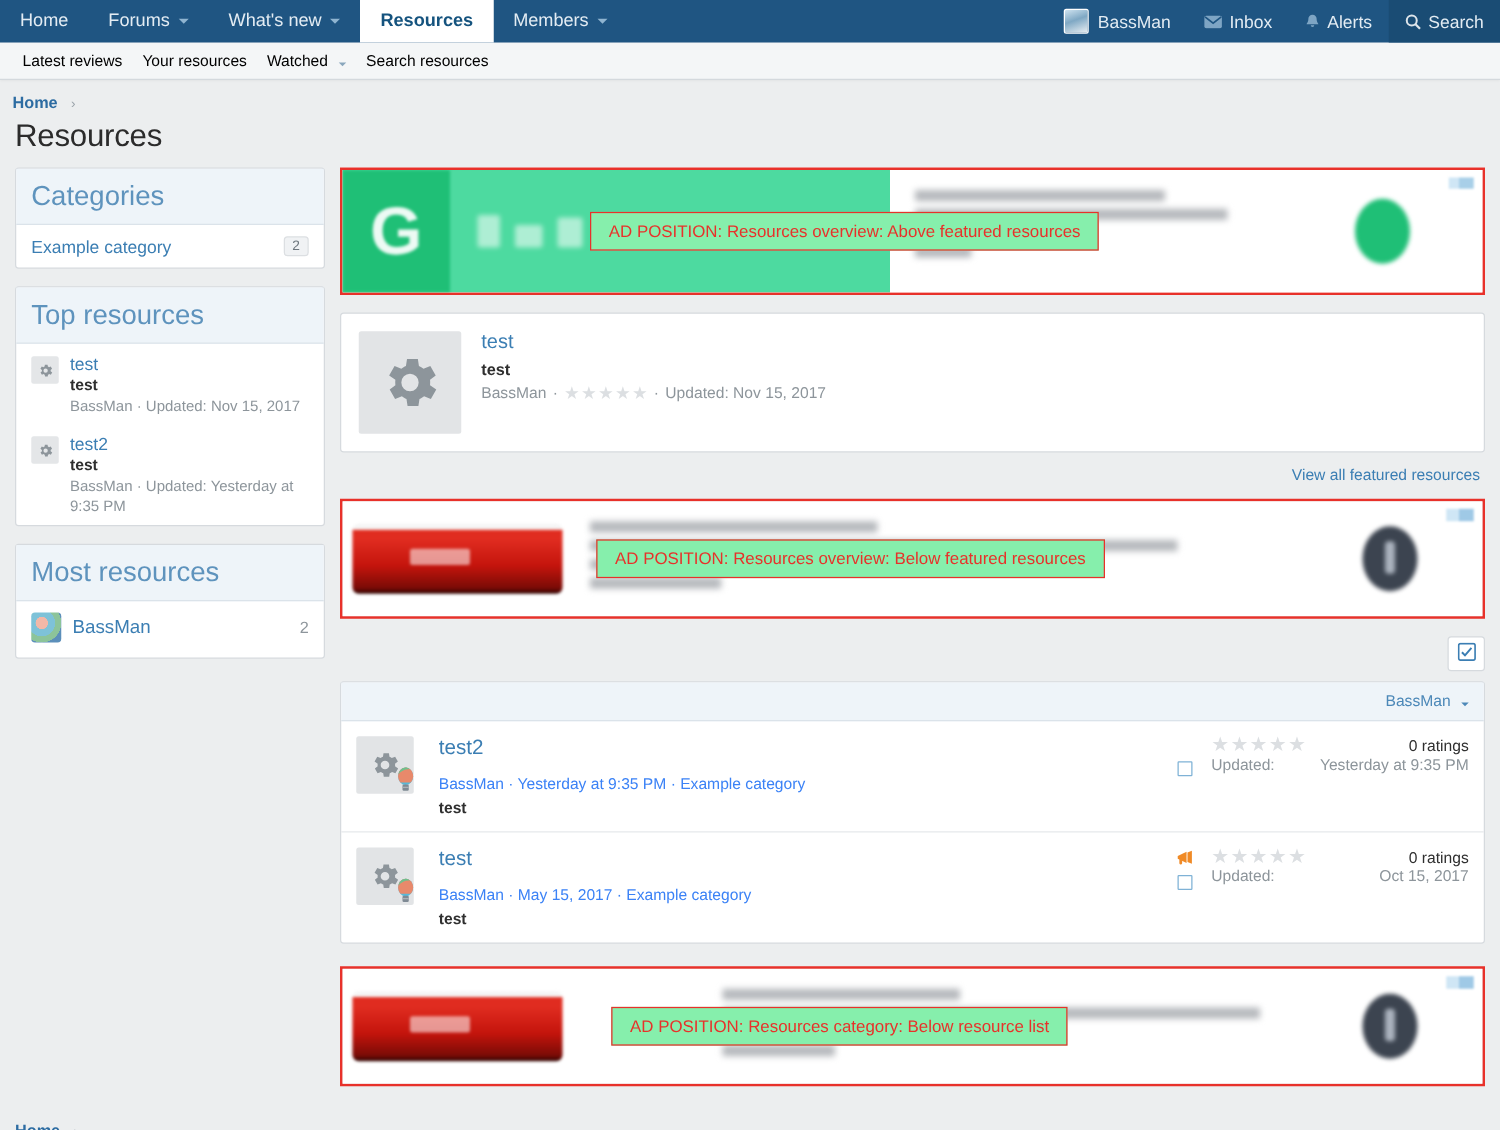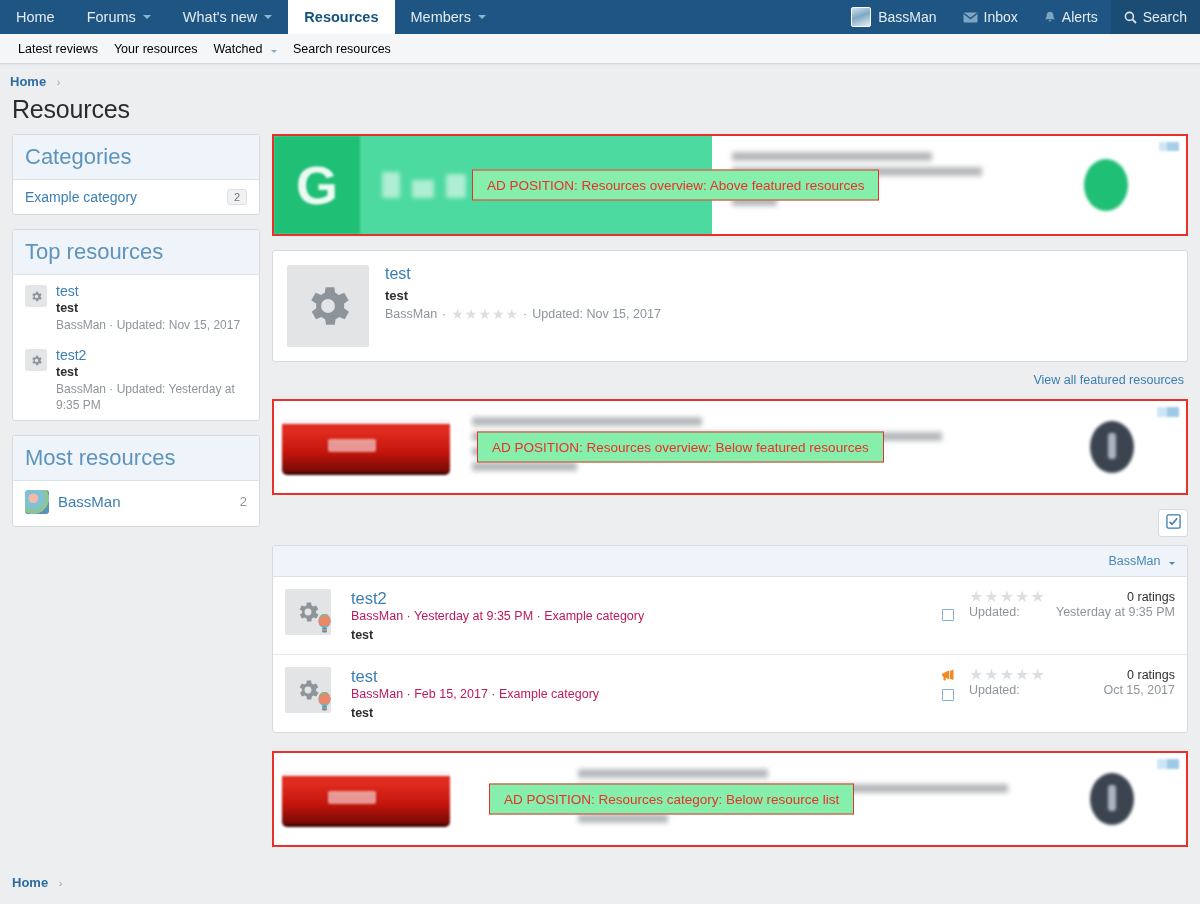--- a/index.html
+++ b/index.html
@@ -346,21 +346,21 @@
     width: 46px; height: 46px;
     background: #e2e4e6; border-radius: 2px;
     display: flex; align-items: center; justify-content: center;
   }
   .bulb {
     position: absolute; left: 32px; top: 24px;
     width: 15px; height: 22px;
   }
   .row-main { flex: 1; min-width: 0; }
   .row-title { color: #3b7eb3; font-size: 16.5px; text-decoration: none; display:block; }
-  .row-meta { color: #be185d; font-size: 12.5px; margin-top: 1px; }
+  .row-meta { color: #3b82f6; font-size: 12.5px; margin-top: 12px; }
   .row-desc { color: #2f2f2f; font-size: 12.5px; font-weight: bold; margin-top: 5px; }
   .row-right {
     width: 240px; flex: none;
     display: flex; gap: 8px;
   }
   .row-flags {
     width: 26px; flex: none;
     display: flex; flex-direction: column; align-items: center; gap: 4px; padding-top: 2px;
   }
   .chk {
@@ -682,21 +682,21 @@
                 <ellipse cx="7.5" cy="8" rx="6" ry="7" fill="#57b9d9"></ellipse>
                 <path d="M7.5 1c3.3 0 6 3.1 6 7 0 2-.8 3.8-2 5H3.5c-1.2-1.2-2-3-2-5 0-3.9 2.7-7 6-7z" fill="#e8896b"></path>
                 <path d="M1.8 6.5c.6-3.2 3-5.5 5.7-5.5 1.3 0 2.5.5 3.4 1.4-3.6-.4-7.3 1.2-9.1 4.1z" fill="#6fc08d"></path>
                 <rect x="5" y="14.5" width="5" height="5" rx="1" fill="#7f8a94"></rect>
                 <rect x="5" y="16.4" width="5" height="1" fill="#aab2b8"></rect>
               </svg>
           </span>
         </div>
         <div class="row-main">
           <a href="#" class="row-title">test</a>
-          <div class="row-meta">BassMan · Feb 15, 2017 · Example category</div>
+          <div class="row-meta">BassMan · May 15, 2017 · Example category</div>
           <div class="row-desc">test</div>
         </div>
         <div class="row-right">
           <div class="row-flags">
             <span>
               <svg width="15" height="13" viewBox="0 0 16 14">
                   <path d="M1.2 5.2 L8.8 1.4 L8.8 11.2 L1.2 7.6 Z" fill="#f08a26"></path>
                   <path d="M9.6 2.2 L13.4 0.6 L13.4 11.8 L9.6 10.4 Z" fill="#f08a26"></path>
                   <rect x="2.6" y="7.4" width="2.4" height="5" rx="1" fill="#f08a26"></rect>
                 </svg>

